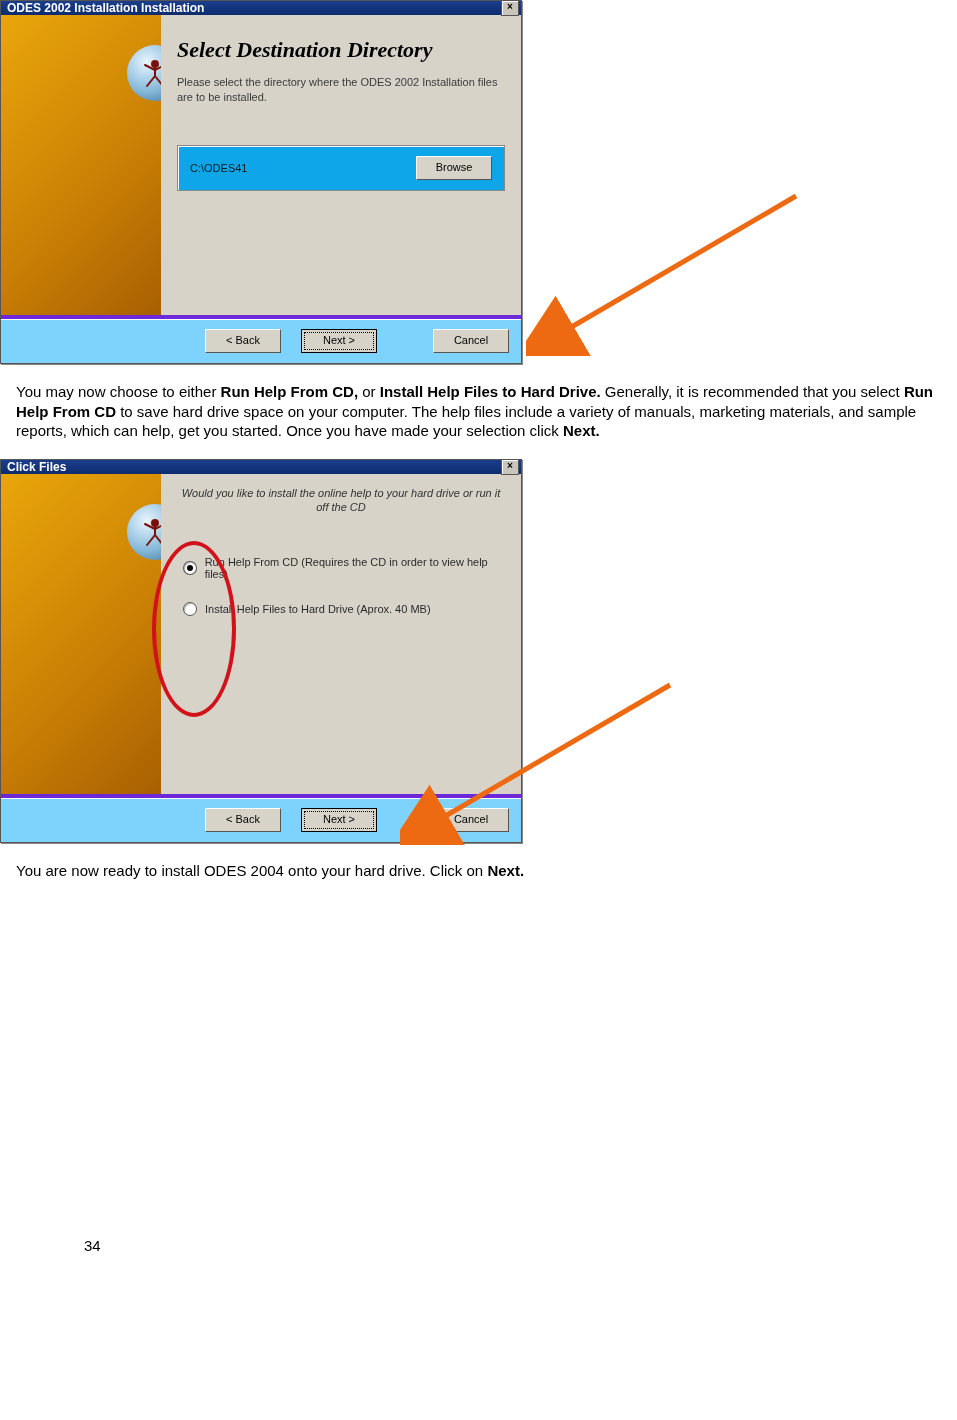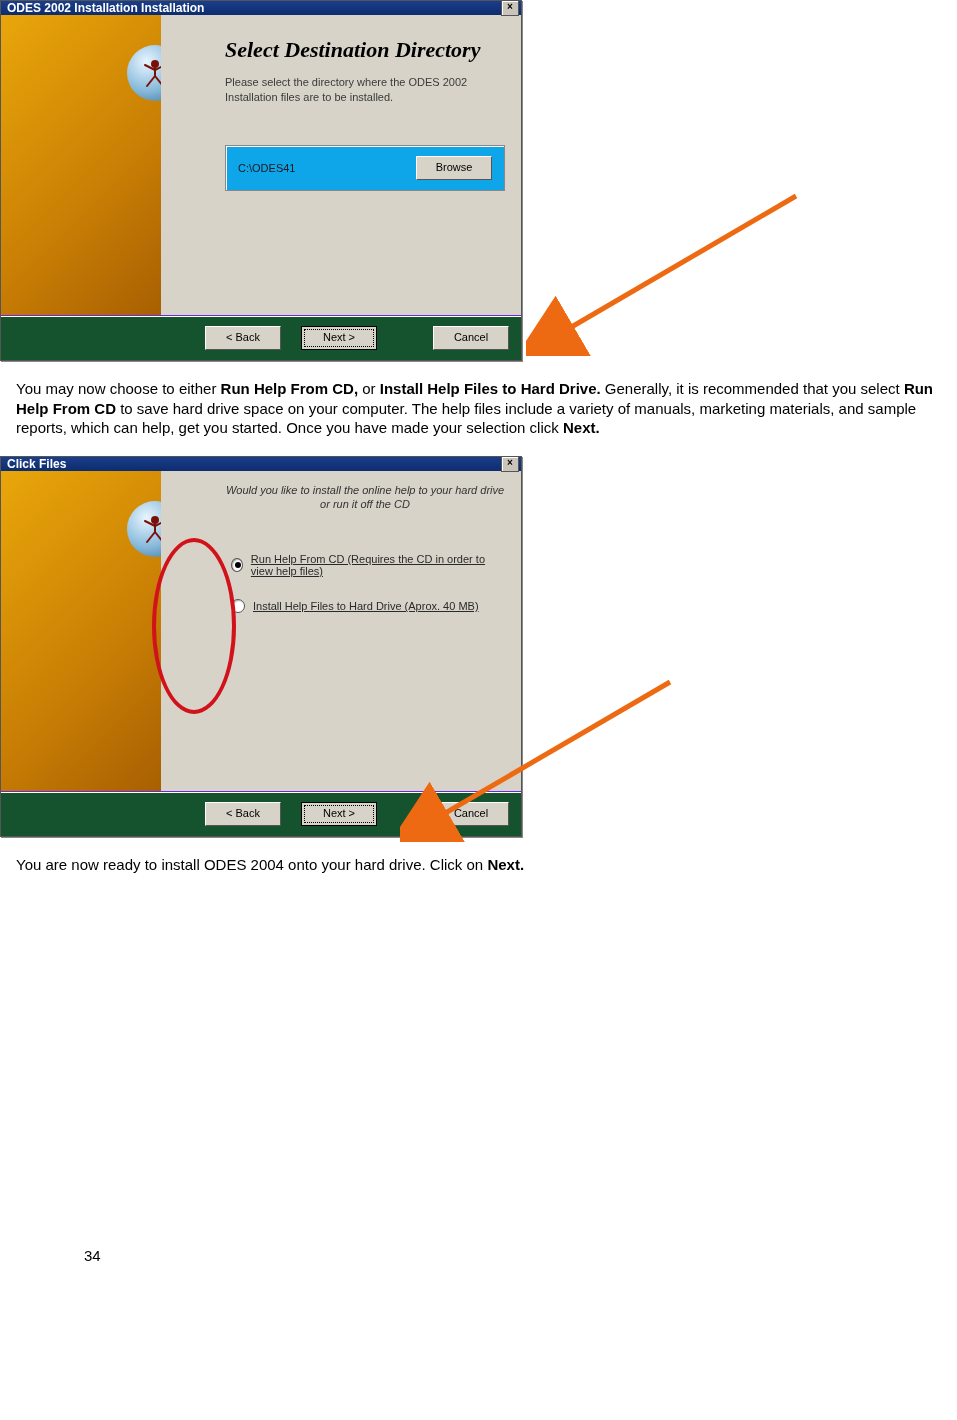--- a/index.html
+++ b/index.html
@@ -80,21 +80,20 @@
     letter-spacing: 2px;
     white-space: nowrap;
   }
   .main {
     flex: 1;
     padding: 12px 16px 8px 16px;
     color: #2a2a2a;
     font: 11px Tahoma, sans-serif;
     display: flex;
     flex-direction: column;
-    margin-left: 48px;
   }
   .heading {
     font: italic bold 22px "Times New Roman", serif;
     color: #000;
     margin: 10px 0 12px 0;
   }
   .sub {
     font: italic 11px Tahoma, sans-serif;
     color: #333;
     margin-bottom: 10px;
@@ -146,39 +145,38 @@
     text-align: center;
     line-height: 20px;
     display: inline-block;
   }
   .winbtn.focus {
     outline: 1px dotted #000;
     outline-offset: -4px;
     border: 1.5px solid #000;
   }
   .btnrow {
-    border-top: 1px solid #6d28d9;
+    border-top: 4px solid #6d28d9;
     box-shadow: inset 0 1px 0 #fff;
     padding: 10px 12px;
     display: flex;
     justify-content: flex-end;
     gap: 20px;
-    background:#14532d;
+    background:#7dd3fc;
   }
   .spacer { flex:1; }
   
   .radiogrp { margin-top: 18px; }
   .radioline {
     display: flex;
     align-items: center;
     gap: 8px;
     margin: 14px 0 22px 6px;
     font: 11px Tahoma, sans-serif;
     color: #2a2a2a;
-    text-decoration: underline;
   }
   .radio {
     width: 12px; height: 12px;
     border-radius: 50%;
     border: 1px solid #555;
     background: #fff;
     box-shadow: inset 1px 1px 1px rgba(0,0,0,.3);
     position: relative;
   }
   .radio.sel::after {
@@ -206,21 +204,21 @@
     font: 15px Arial, sans-serif;
     color: #000;
     line-height: 1.3;
     margin: 18px 0 18px 0;
     max-width: 955px;
     padding-left: 16px;
   }
   .pagenum {
     position: absolute;
     left: 84px;
-    bottom: 8px;
+    bottom: 24px;
     font: 15px Arial, sans-serif;
   }
 </style>
 </head>
 <body>
 
 <div class="page">
 
   <div class="dlg" style="margin-top:0;">
     <div class="titlebar">

